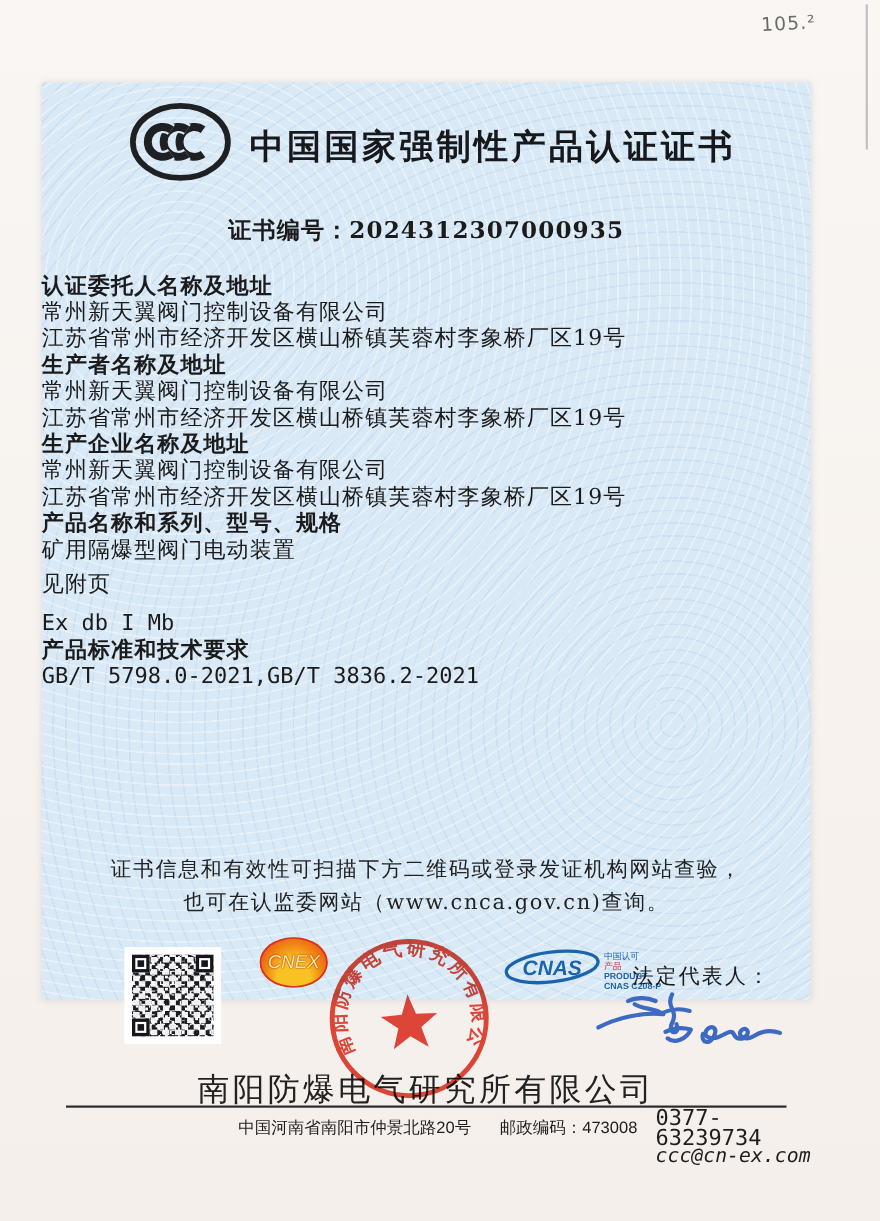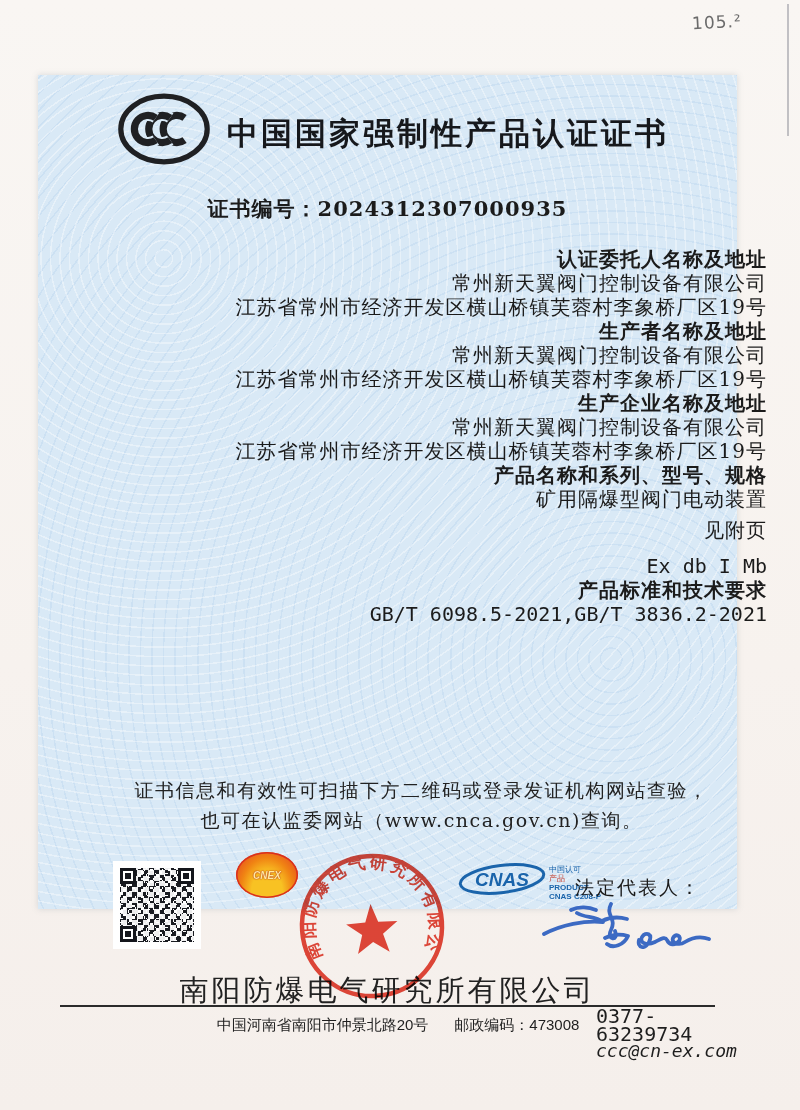--- a/index.html
+++ b/index.html
@@ -19,52 +19,52 @@
       repeating-radial-gradient(circle at 18% 22%, rgba(255,255,255,0) 0 8px, rgba(255,255,255,.38) 8px 9.5px),
       repeating-radial-gradient(circle at 82% 70%, rgba(255,255,255,0) 0 10px, rgba(186,213,238,.42) 10px 11.5px);
     box-shadow:0 0 6px rgba(120,130,145,.25);
   }
 
   .ccc{position:absolute;left:78px;top:16px;}
   .title{position:absolute;left:160px;top:38px;width:500px;text-align:center;
     font-family:"Liberation Sans","DejaVu Sans",sans-serif;font-size:31px;font-weight:700;letter-spacing:3px;color:#16181c;}
   .certno{position:absolute;top:120px;left:0;width:100%;text-align:center;font-size:21px;font-weight:700;letter-spacing:1px;}
 
-  .lines{position:absolute;top:172px;left:0;width:100%;text-align:right;padding-left:30px;}
+  .lines{position:absolute;top:172px;left:0;width:100%;text-align:left;}
   .line{line-height:24px;font-size:20px;letter-spacing:1px;}
   .b{font-weight:700;}
   .mono{font-family:"DejaVu Sans Mono","Liberation Mono",monospace;letter-spacing:0;}
   .gap6{margin-top:7px;}
   .gap11{margin-top:12px;}
 
   .statement{position:absolute;top:566px;left:0;width:100%;text-align:center;
     font-size:20px;font-weight:700;line-height:23px;letter-spacing:1px;}
   .statement .sp{margin-left:26px;}
 
-  .notice{position:absolute;top:700px;left:0;width:100%;text-align:center;font-size:19px;line-height:30px;letter-spacing:1.5px;color:#222;padding-left:34px;}
+  .notice{position:absolute;top:700px;left:0;width:100%;text-align:center;font-size:19px;line-height:30px;letter-spacing:1.5px;color:#222;}
 
   
   .qr{position:absolute;left:75px;top:786px;width:88px;height:88px;background:#fff;padding:0;box-sizing:border-box;}
   .qrm{position:absolute;left:7px;top:7px;width:74px;height:74px;background-color:#fff;
     background-image:
       conic-gradient(rgba(255,255,255,.92) 25%, transparent 0 50%, rgba(255,255,255,.92) 0 75%, transparent 0),
       conic-gradient(#1a1c22 25%, transparent 0 50%, #1a1c22 0 75%, transparent 0),
       conic-gradient(#1a1c22 25%, transparent 0 50%, #1a1c22 0 75%, transparent 0);
     background-size:11px 11px, 6px 6px, 9px 9px;
     background-position:1px 2px, 0 0, 3px 1px;}
   .fp{position:absolute;width:16px;height:16px;background:#fff;border:3px solid #14161c;box-sizing:border-box;}
   .fp::after{content:"";position:absolute;inset:2px;background:#14161c;}
   .fp.tl{left:0;top:0}.fp.tr{right:0;top:0}.fp.bl{left:0;bottom:0}
 
   
   .cnex{position:absolute;left:198px;top:777px;width:62px;height:46px;border-radius:50%;
     background:radial-gradient(ellipse at 50% 85%, #f8c223 0 35%, #f08413 60%, #e23524 100%);
     display:flex;align-items:center;justify-content:center;box-shadow:inset 0 0 0 1.5px #d92f1f;}
-  .cnex span{font-family:"Liberation Sans","DejaVu Sans",sans-serif;font-weight:700;font-style:italic;
-    font-size:10px;color:#ffeCa0;color:#ffeca0;text-shadow:0 0 1.5px #b3271a, 0 0 1px #b3271a;}
+  .cnex span{font-family:"Liberation Sans","DejaVu Sans",sans-serif;font-weight:400;font-style:italic;
+    font-size:17px;color:#ffeCa0;color:#ffeca0;text-shadow:0 0 1.5px #b3271a, 0 0 1px #b3271a;}
 
   
   .seal{position:absolute;left:259px;top:776px;width:150px;height:150px;z-index:6;
     mix-blend-mode:multiply;opacity:.93;transform:rotate(-4deg);}
 
   
   .cnas{position:absolute;left:420px;top:786px;display:flex;align-items:flex-start;gap:3px;z-index:2;}
   .cnas-side{font-family:"Liberation Sans","DejaVu Sans",sans-serif;font-size:8px;line-height:9px;color:#1a64ab;padding-top:4px;white-space:nowrap;}
   .cnas-side .red{color:#c0392b;}
   .cnas-side .bold{font-weight:700;}
@@ -119,21 +119,21 @@
     <div class="line">常州新天翼阀门控制设备有限公司</div>
     <div class="line">江苏省常州市经济开发区横山桥镇芙蓉村李象桥厂区19号</div>
     <div class="line b">生产企业名称及地址</div>
     <div class="line">常州新天翼阀门控制设备有限公司</div>
     <div class="line">江苏省常州市经济开发区横山桥镇芙蓉村李象桥厂区19号</div>
     <div class="line b">产品名称和系列、型号、规格</div>
     <div class="line">矿用隔爆型阀门电动装置</div>
     <div class="line gap6">见附页</div>
     <div class="line mono gap11">Ex db I Mb</div>
     <div class="line b">产品标准和技术要求</div>
-    <div class="line mono">GB/T 6098.5-2021,GB/T 3836.2-2021</div>
+    <div class="line mono">GB/T 5798.0-2021,GB/T 3836.2-2021</div>
   </div>
 
 
   <div class="notice">
     <div>证书信息和有效性可扫描下方二维码或登录发证机构网站查验，</div>
     <div>也可在认监委网站（www.cnca.gov.cn)查询。</div>
   </div>
 
   <div class="qr">
     <div class="qrm">

